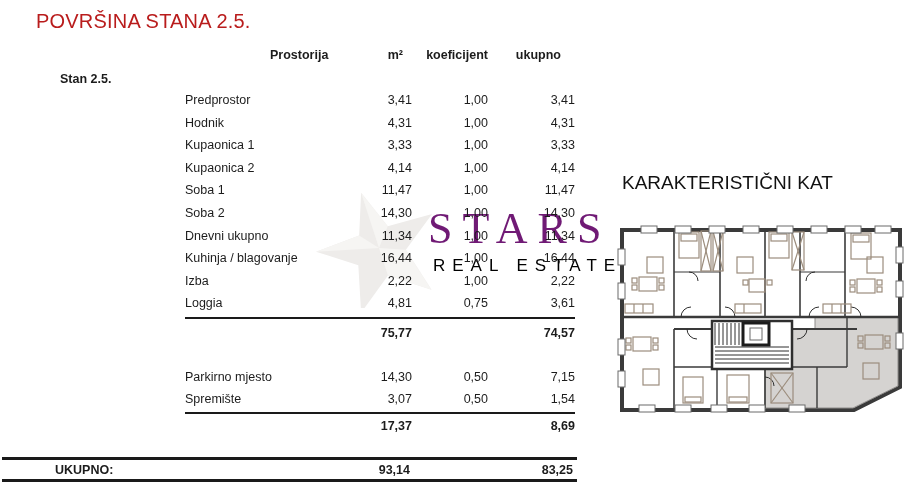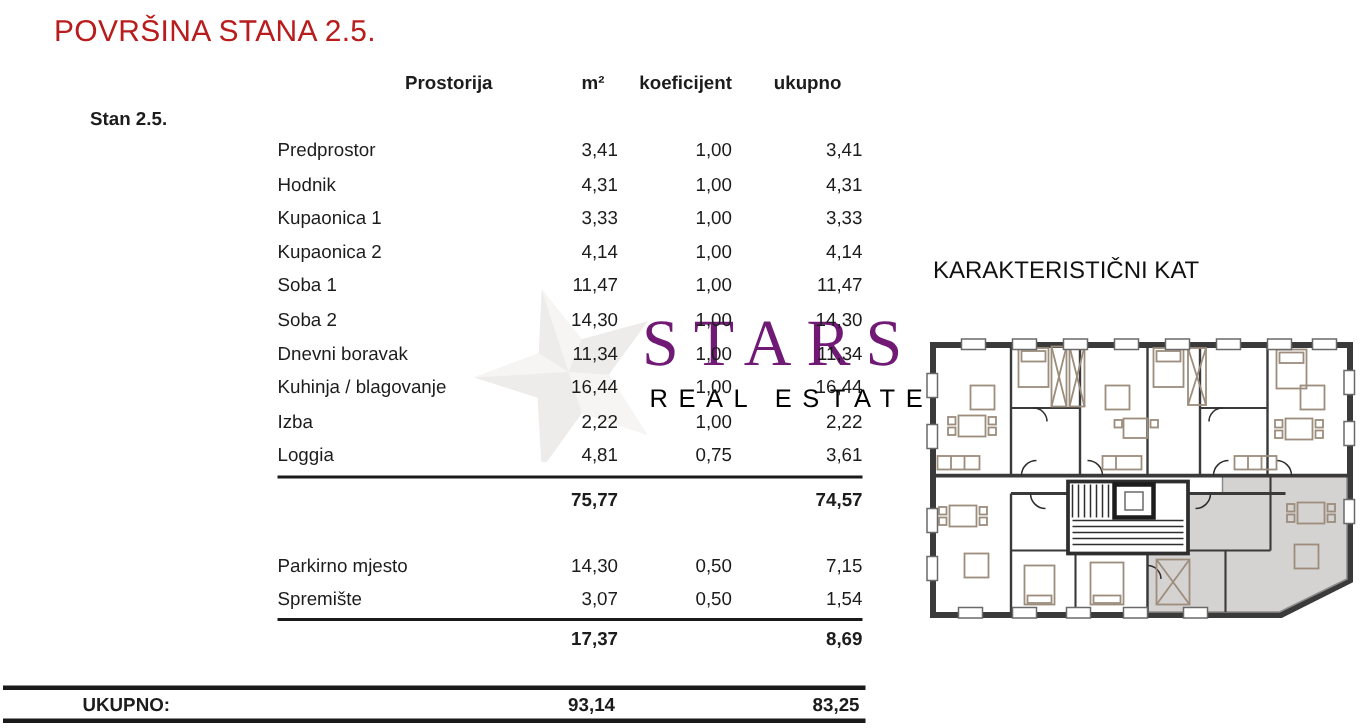--- a/index.html
+++ b/index.html
@@ -2,21 +2,21 @@
 <html><head>
 <meta charset="utf-8">
 <style>
   html,body{margin:0;padding:0;background:#ffffff;}
   body{width:912px;height:485px;position:relative;overflow:hidden;
        font-family:"Liberation Sans",sans-serif;color:#1c1c1c;}
   .abs{position:absolute;}
 
   
   .doc-title{left:8px;top:10px;font-size:20px;letter-spacing:0.2px;color:#b91c1c;margin-left:28px;}
-  .plan-title{left:622px;top:172px;font-size:16px;color:#111;}
+  .plan-title{left:622px;top:172px;font-size:19px;color:#111;}
 
   
   .wm{pointer-events:none;}
   .wm-star{left:312px;top:188px;}
   .wm-text{left:428px;top:203px;font-family:"Liberation Serif",serif;
            font-size:44px;letter-spacing:10px;color:#701a75;font-weight:400;}
   .wm-sub{left:433px;top:256px;font-size:17px;letter-spacing:7px;color:#000000;}
 
   
   .trow{position:absolute;left:185px;width:390px;height:20px;font-size:12.5px;}
@@ -99,21 +99,21 @@
   <span class="c c-koef">1,00</span>
   <span class="c c-tot">11,47</span>
 </div>
 <div class="trow" style="top:206px">
   <span class="c c-name">Soba 2</span>
   <span class="c c-m2">14,30</span>
   <span class="c c-koef">1,00</span>
   <span class="c c-tot">14,30</span>
 </div>
 <div class="trow" style="top:229px">
-  <span class="c c-name">Dnevni boravak</span>
+  <span class="c c-name">Dnevni ukupno</span>
   <span class="c c-m2">11,34</span>
   <span class="c c-koef">1,00</span>
   <span class="c c-tot">11,34</span>
 </div>
 <div class="trow" style="top:251px">
   <span class="c c-name">Kuhinja / blagovanje</span>
   <span class="c c-m2">16,44</span>
   <span class="c c-koef">1,00</span>
   <span class="c c-tot">16,44</span>
 </div>

